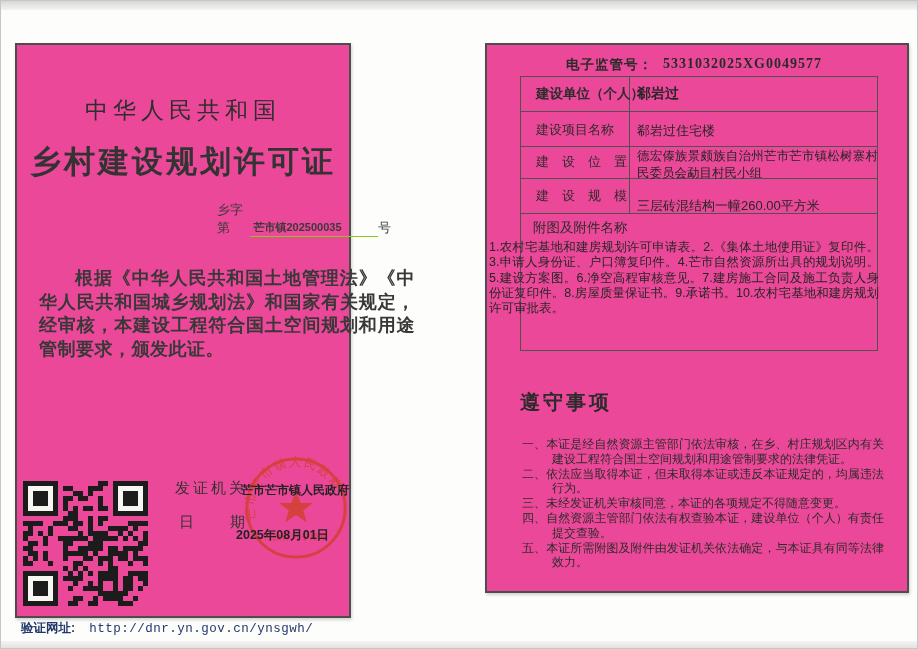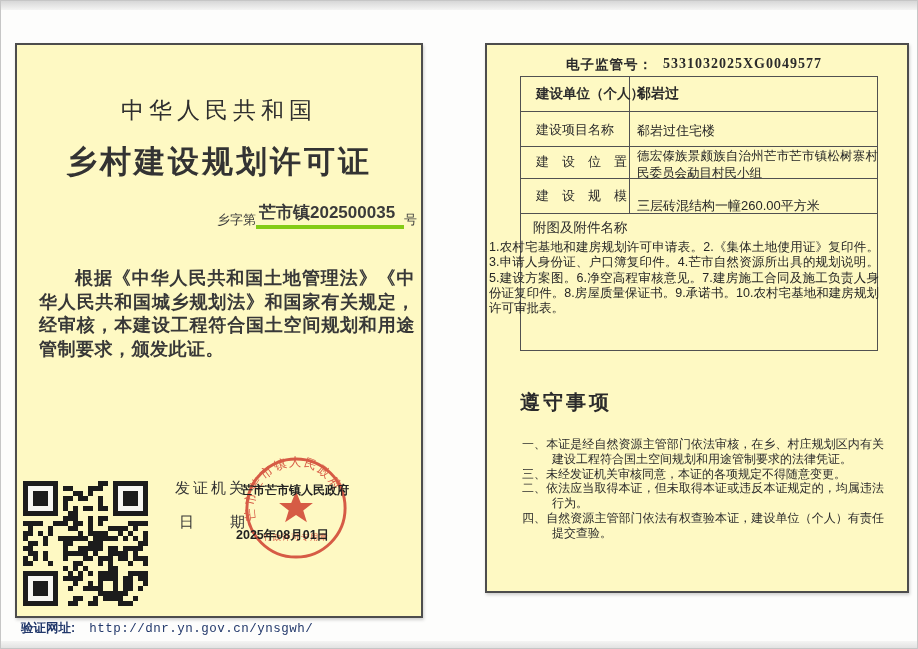--- a/index.html
+++ b/index.html
@@ -7,43 +7,43 @@
   body { font-family:"Liberation Sans", sans-serif; color:#2f2f2f; }
   .canvas {
     position:relative; width:918px; height:649px; margin:0;
     background:#fdfdfc; border:1px solid #c6c6c6; overflow:hidden;
   }
   .scan-edge-top { position:absolute; left:0; top:0; width:918px; height:9px;
     background:linear-gradient(#d7d7d7,#f4f4f3); }
   .scan-edge-bottom { position:absolute; left:0; top:640px; width:918px; height:9px;
     background:linear-gradient(#f4f4f3,#dddddd); }
   .page {
-    position:absolute; background:#fef9c3; border:2px solid #4d4d4d;
+    position:absolute; background:#ec4899; border:2px solid #4d4d4d;
     box-shadow:1px 2px 3px rgba(0,0,0,0.18);
   }
-  .page-left  { left:14px; top:42px; width:408px; height:575px; }
+  .page-left  { left:14px; top:42px; width:336px; height:575px; }
   .page-right { left:484px; top:42px; width:424px; height:550px; }
 
   
   .country {
     position:absolute; top:50px; left:0; width:100%; text-align:center;
     font-family:"Liberation Serif", serif; font-size:23px; letter-spacing:5px;
     color:#2e2e2e;
   }
   .cert-title {
     position:absolute; top:96px; left:0; width:100%; text-align:center;
     font-size:31px; font-weight:700; letter-spacing:3px; color:#333333;
   }
   .serial-line {
     position:absolute; top:156px; left:200px; display:flex; align-items:flex-end;
     font-size:13px; color:#3a3a3a;
   }
   .serial-underline {
-    display:inline-block; width:148px; border-bottom:4px solid #84cc16;
-    font-size:17px; font-weight:700; padding:0 0 1px 3px; white-space:nowrap;
+    display:inline-block; width:148px; border-bottom:1px solid #84cc16;
+    font-size:11px; font-weight:700; padding:0 0 1px 3px; white-space:nowrap;
   }
   .body-text {
     position:absolute; top:222px; left:22px; width:376px;
     font-size:18px; font-weight:600; line-height:23.5px; letter-spacing:0.5px;
     text-indent:2em; text-align:justify; color:#383838;
   }
   .qr { position:absolute; left:5px; top:436px; width:127px; height:125px; }
   .issuer-label { position:absolute; left:158px; top:434px; font-size:15px; letter-spacing:3px; color:#333; }
   .issuer-value { position:absolute; left:224px; top:437px; font-size:12px; font-weight:700; color:#222; z-index:3; white-space:nowrap; }
   .date-label { position:absolute; left:162px; top:468px; font-size:15px; letter-spacing:2px; color:#333; }
@@ -374,23 +374,24 @@
     <div class="cell-value val-2">郗岩过住宅楼</div>
     <div class="cell-value val-3">德宏傣族景颇族自治州芒市芒市镇松树寨村民委员会勐目村民小组</div>
     <div class="cell-value val-4">三层砖混结构一幢260.00平方米</div>
 
     <div class="attach-label">附图及附件名称</div>
     <div class="attach-text">1.农村宅基地和建房规划许可申请表。2.《集体土地使用证》复印件。3.申请人身份证、户口簿复印件。4.芒市自然资源所出具的规划说明。5.建设方案图。6.净空高程审核意见。7.建房施工合同及施工负责人身份证复印件。8.房屋质量保证书。9.承诺书。10.农村宅基地和建房规划许可审批表。</div>
 
     <div class="rules-title">遵守事项</div>
     <div class="rules">
       <div class="rule-item"><span>一、</span><span>本证是经自然资源主管部门依法审核，在乡、村庄规划区内有关建设工程符合国土空间规划和用途管制要求的法律凭证。</span></div>
+      <div class="rule-item"><span>二、</span><span>依法应当取得本证，但未取得本证或违反本证规定的，均属违法行为。</span></div>
       <div class="rule-item"><span>三、</span><span>未经发证机关审核同意，本证的各项规定不得随意变更。</span></div>
-      <div class="rule-item"><span>二、</span><span>依法应当取得本证，但未取得本证或违反本证规定的，均属违法行为。</span></div>
       <div class="rule-item"><span>四、</span><span>自然资源主管部门依法有权查验本证，建设单位（个人）有责任提交查验。</span></div>
+      <div class="rule-item"><span>五、</span><span>本证所需附图及附件由发证机关依法确定，与本证具有同等法律效力。</span></div>
     </div>
   </div>
 
   <div class="footer-verify">
     <span>验证网址:</span>
     <span class="url">http://dnr.yn.gov.cn/ynsgwh/</span>
   </div>
 </div>
 
 </body></html>

